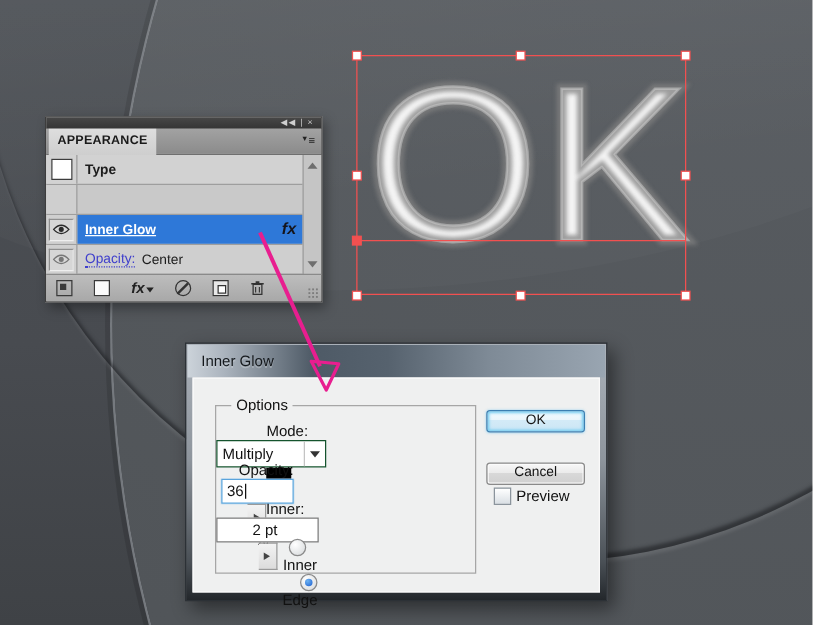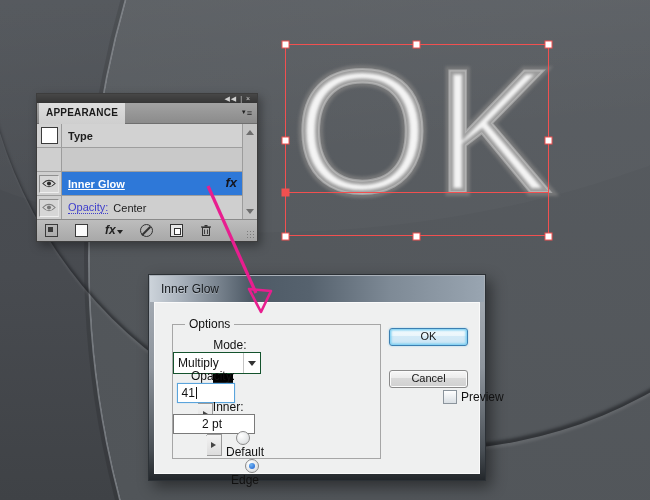--- a/index.html
+++ b/index.html
@@ -94,21 +94,21 @@
   .unit{margin-left:8px;}
   .radio{width:12px;height:12px;border-radius:50%;border:1px solid #8a8a8a;background:radial-gradient(circle at 35% 30%,#ffffff,#d5d8da);
          display:flex;align-items:center;justify-content:center;}
   .radio.checked::after{content:"";width:6px;height:6px;border-radius:50%;background:radial-gradient(circle at 35% 30%,#6db3f2,#1d5fd0);}
   .radio-lbl{margin:0 0 0 5px;}
   .btn{position:absolute;width:77px;height:16px;border-radius:3px;font-size:11px;line-height:15px;text-align:center;color:#151515;}
   .btn-ok{border:1px solid #3c7fb1;background:linear-gradient(180deg,#f5fbfe 0%,#e9f5fb 45%,#d3eaf7 46%,#cde6f5 100%);
           box-shadow:inset 0 0 2px 1.5px #7ed0f2,0 0 2px rgba(110,195,240,0.7);}
   .btn-cancel{border:1px solid #8a8a8a;background:linear-gradient(180deg,#f7f7f7 0%,#ebebeb 45%,#d9d9d9 46%,#d0d0d0 100%);
           box-shadow:inset 0 0 0 1px #fbfbfb;}
-  .chk-row{position:absolute;display:flex;align-items:center;margin-left:48px;}
+  .chk-row{position:absolute;display:flex;align-items:center;}
   .checkbox{width:12px;height:12px;border:1px solid #8b949c;background:linear-gradient(180deg,#ffffff,#d9dfe4);}
   .chk-lbl{margin-left:4px;}
 </style>
 </head>
 <body>
 
 <div class="stage">
 
   <div class="bg-big-circle"></div>
   <div class="bg-groove"></div>
@@ -238,42 +238,42 @@
             <span class="cbtn">
                 <span class="tri-combo"></span>
               </span>
           </div>
           <div class="color-well" style="background:#000;"></div>
         </div>
 
         <div class="f-row" style="top:44px;left:0;">
           <span class="f-label">Opacity:</span>
           <div class="input focused" style="width:52px;">
-            <span>41</span>
+            <span>36</span>
               <span class="caret"></span>
           </div>
           <div class="spin">
               <span class="tri-right"></span>
             </div>
           <span class="unit">%</span>
         </div>
 
         <div class="f-row" style="top:75px;left:0;">
           <span class="f-label">Inner:</span>
           <div class="input" style="width:52px;padding-left:28px;">
             <span>2 pt</span>
           </div>
           <div class="spin">
               <span class="tri-right"></span>
             </div>
         </div>
 
         <div class="f-row" style="top:106px;left:48px;">
           <div class="radio"></div>
-          <span class="radio-lbl">Default</span>
+          <span class="radio-lbl">Inner</span>
           <div class="radio checked" style="margin-left:18px;"></div>
           <span class="radio-lbl">Edge</span>
         </div>
       </div>
 
       <div class="btn btn-ok" style="left:234px;top:25px;">OK</div>
       <div class="btn btn-cancel" style="left:234px;top:55px;margin-top:12px;">Cancel</div>
       <div class="chk-row" style="left:240px;top:87px;">
         <div class="checkbox"></div>
         <span class="chk-lbl">Preview</span>

